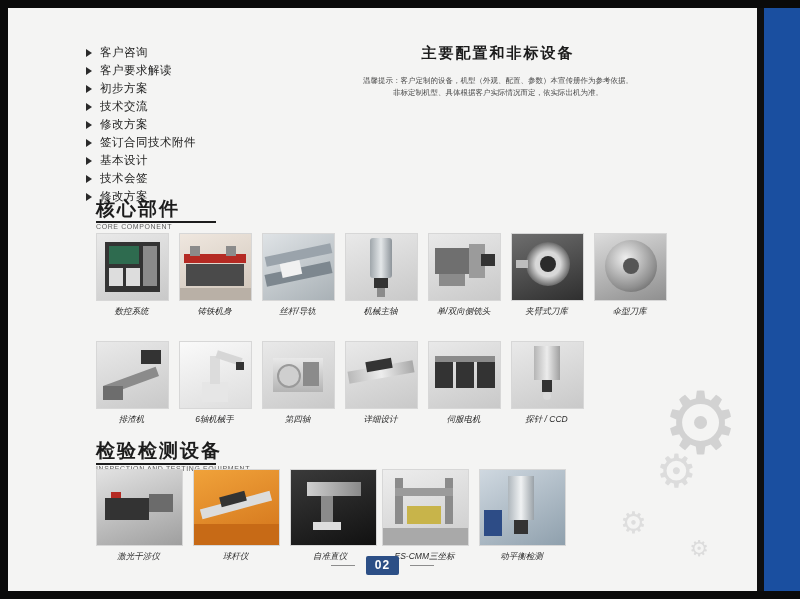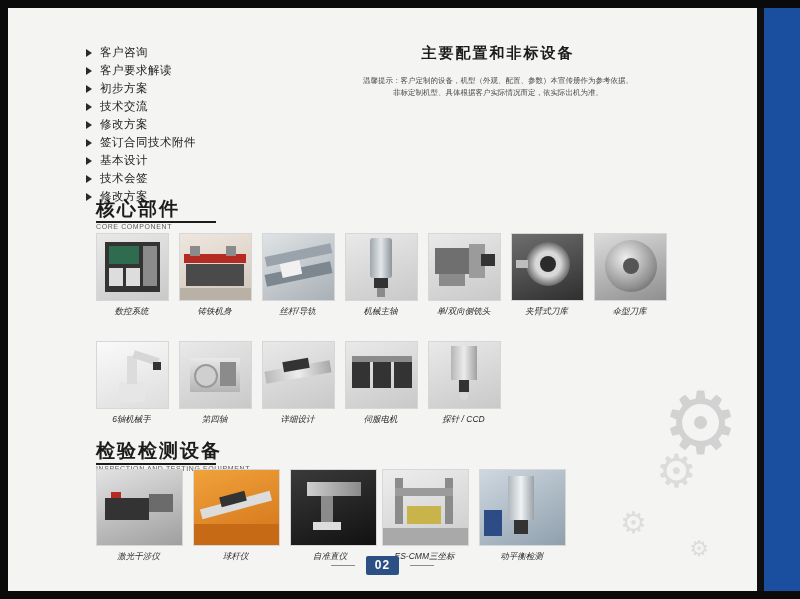--- a/index.html
+++ b/index.html
@@ -386,20 +386,29 @@
           <span class="p-bg-light" style="background:linear-gradient(160deg,#dcdcdc,#8f8f8f);"></span>
           <span class="ph cir" style="left:10px;top:6px;width:52px;height:52px;background:radial-gradient(circle at 40% 35%,#efefef,#8f8f8f 65%,#4d4d4d 100%);"></span>
           <span class="ph cir" style="left:28px;top:24px;width:16px;height:16px;background:#555;"></span>
         </div>
         <div class="cap">伞型刀库</div>
       </div>
     </div>
 
     <div class="grid row2">
 
+      <div class="cell">
+        <div class="thumb">
+          <span class="p-bg-light"></span>
+          <span class="ph md" style="left:6px;top:34px;width:56px;height:10px;transform:rotate(-20deg);"></span>
+          <span class="ph dk" style="left:44px;top:8px;width:20px;height:14px;"></span>
+          <span class="ph" style="left:6px;top:44px;width:20px;height:14px;background:#6d6d6d;"></span>
+        </div>
+        <div class="cap">排渣机</div>
+      </div>
 
       <div class="cell">
         <div class="thumb">
           <span class="p-bg-light" style="background:linear-gradient(160deg,#fafafa,#dddddd);"></span>
           <span class="ph wh" style="left:22px;top:40px;width:26px;height:20px;background:#e6e6e6;"></span>
           <span class="ph" style="left:30px;top:14px;width:10px;height:28px;background:#dcdcdc;"></span>
           <span class="ph" style="left:36px;top:12px;width:26px;height:8px;background:#d6d6d6;transform:rotate(18deg);"></span>
           <span class="ph dk" style="left:56px;top:20px;width:8px;height:8px;"></span>
         </div>
         <div class="cap">6轴机械手</div>

